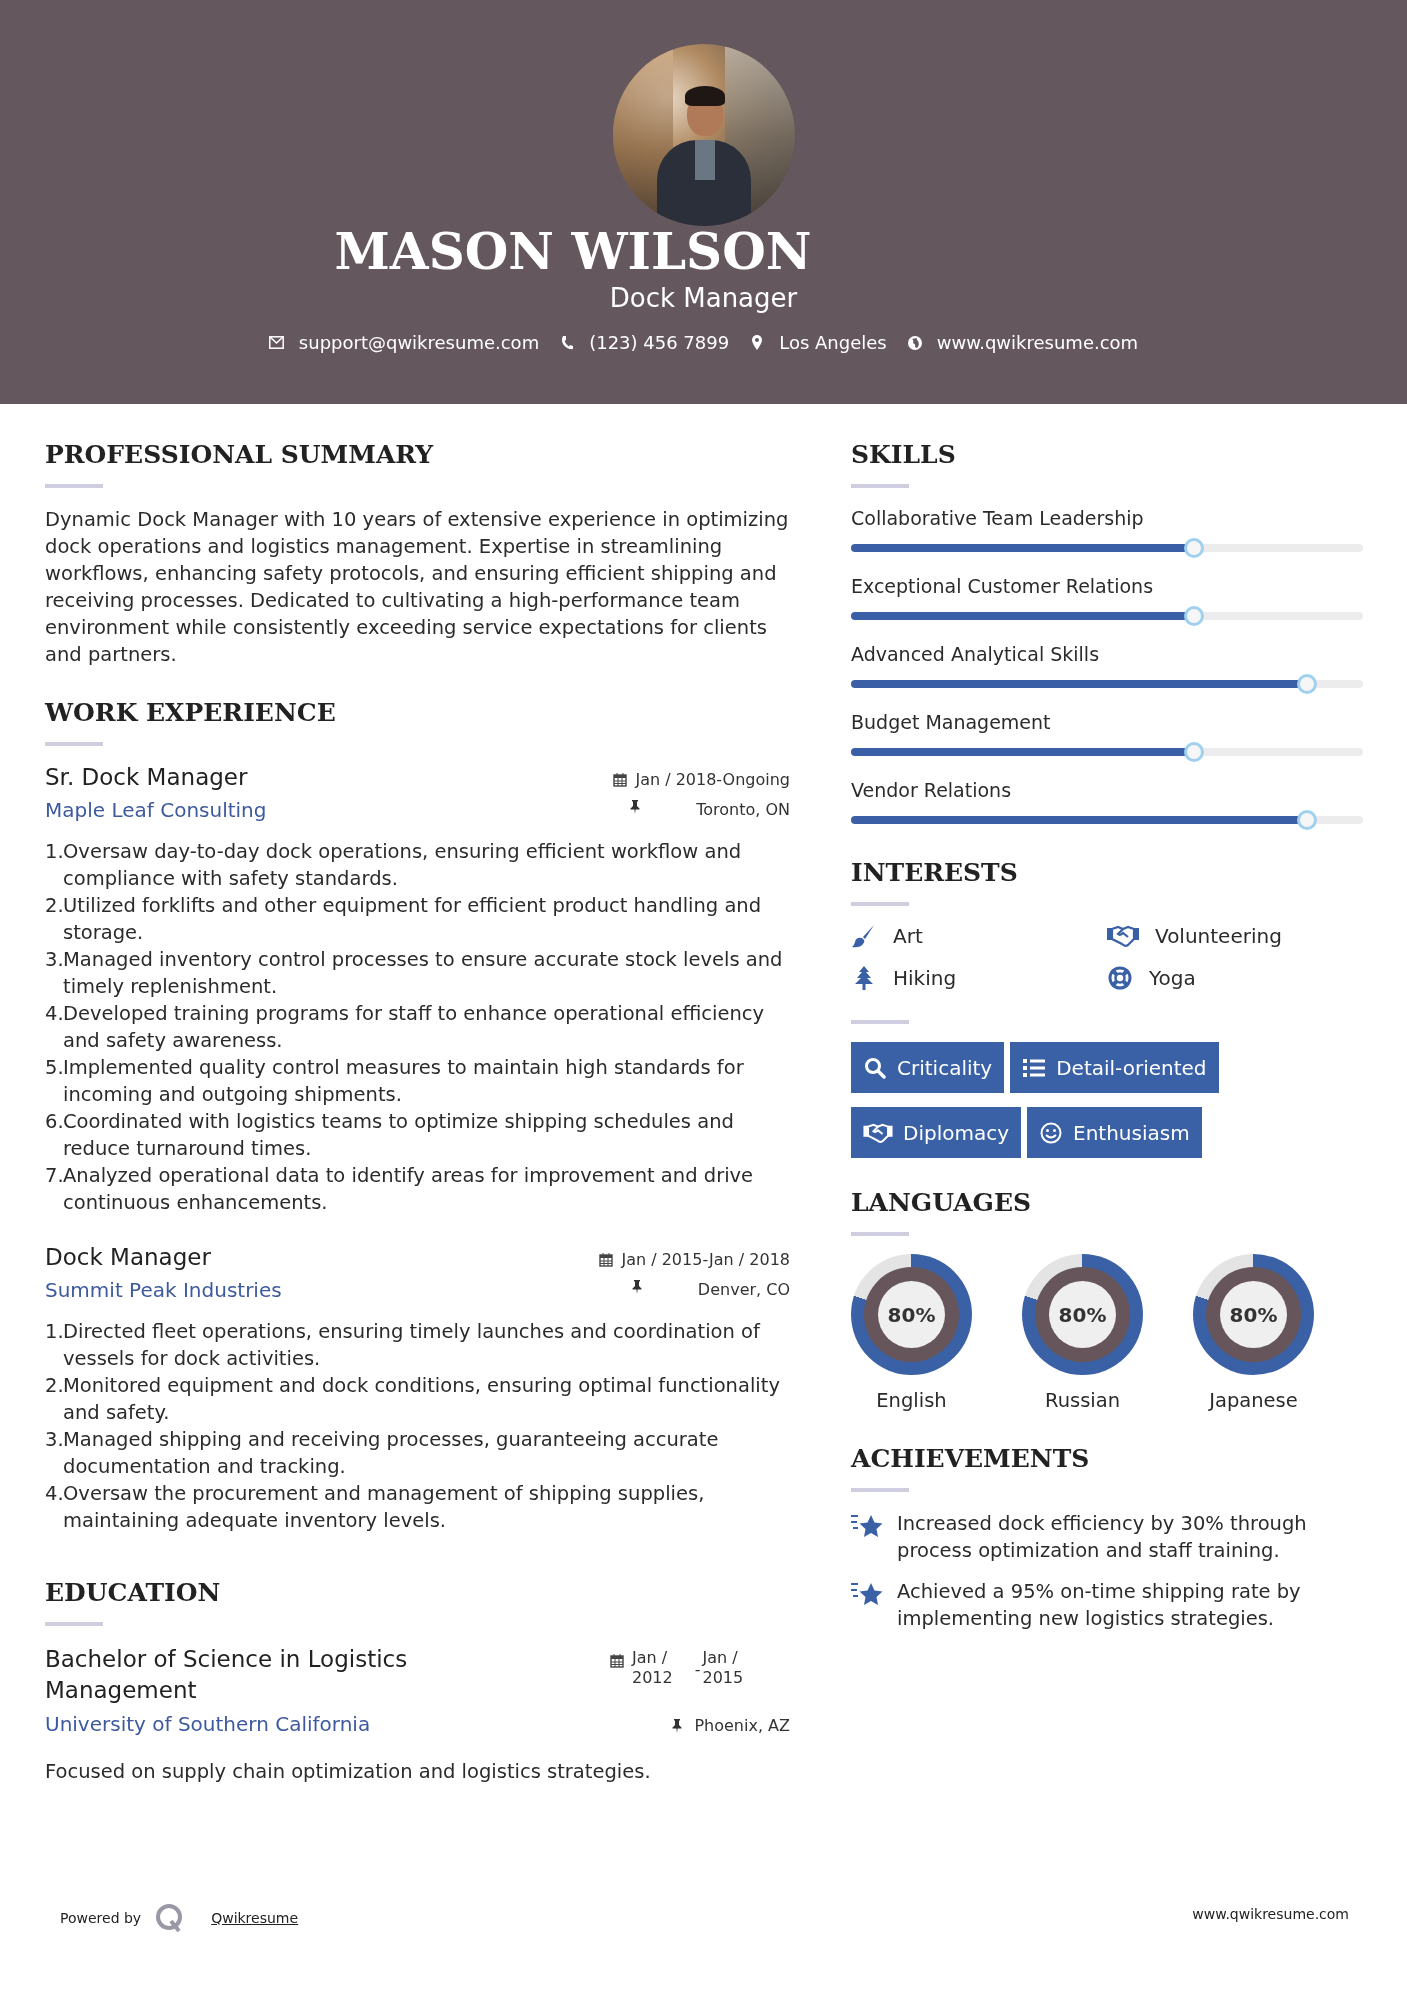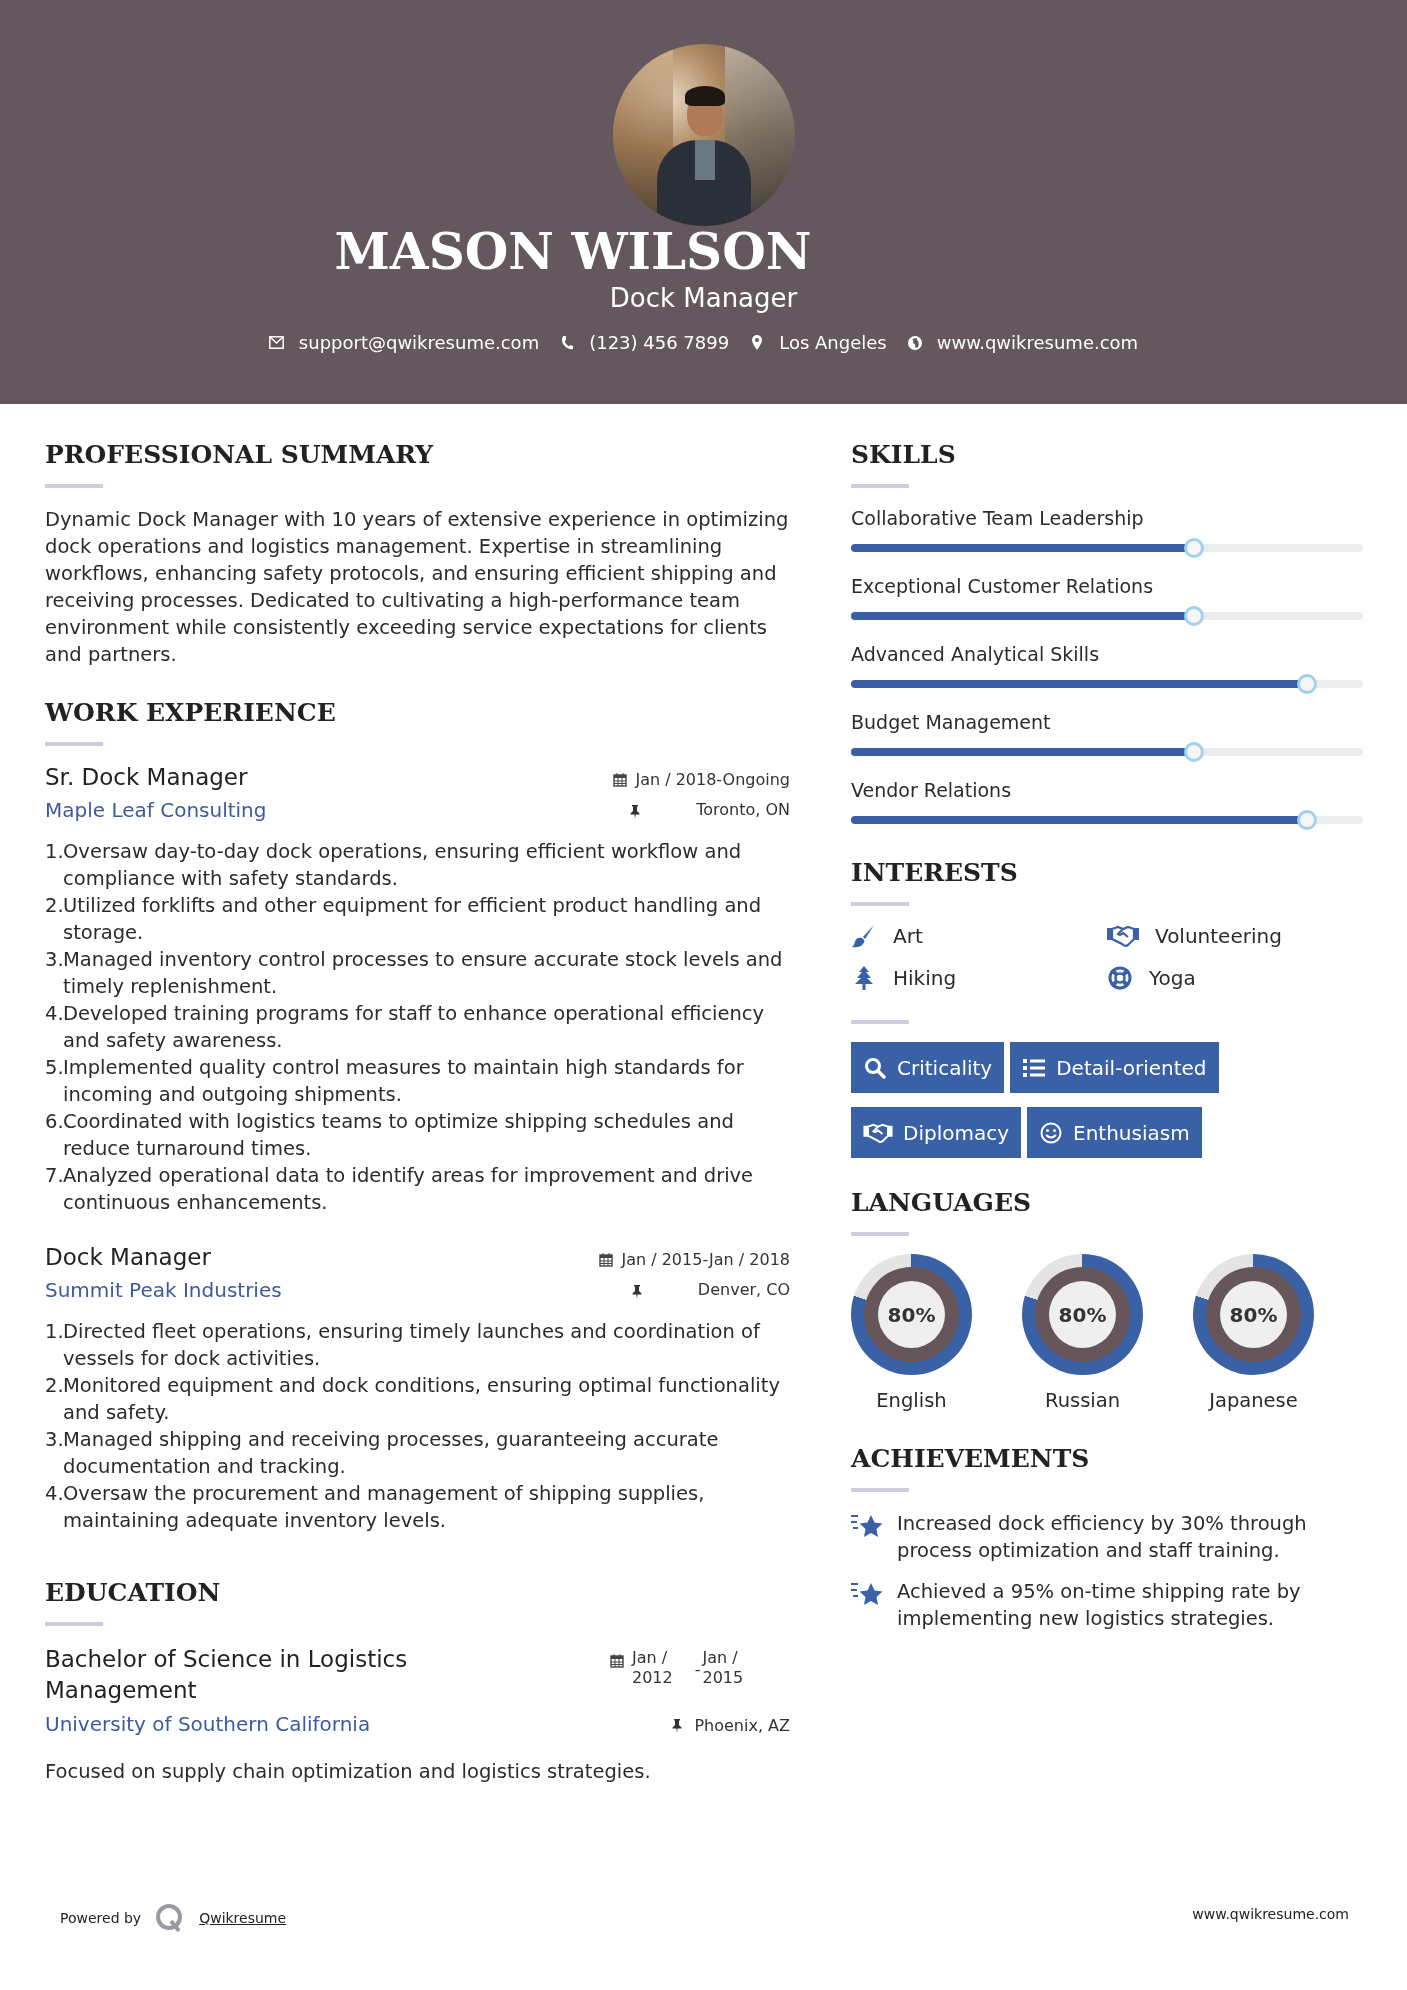--- a/index.html
+++ b/index.html
@@ -28,21 +28,21 @@
   .sec-title { font-family: "DejaVu Serif", serif; font-weight: bold; font-size: 25px; color: #222; letter-spacing: 0px; line-height: 1.2; }
   .sec-rule { width: 58px; height: 4px; background: #cfcde0; margin-top: 14px; margin-bottom: 18px; }
 
   .summary { font-size: 19.5px; line-height: 27px; color: #2b2b2b; margin-bottom: 30px; }
 
   .job { margin-bottom: 22px; }
   .job-head { position: relative; height: 64px; }
   .job-title { position: absolute; left: 0; top: 0; font-size: 23px; color: #222; }
   .job-company { position: absolute; left: 0; top: 34px; font-size: 20px; color: #3d5a9e; }
   .job-date { position: absolute; right: 0; top: 6px; font-size: 16px; color: #333; display: flex; align-items: center; }
-  .job-loc { position: absolute; right: 0; top: 36px; font-size: 16px; color: #333; display: flex; align-items: flex-end; gap: 44px; }
+  .job-loc { position: absolute; right: 0; top: 36px; font-size: 16px; color: #333; display: flex; align-items: flex-start; gap: 44px; }
   .sm-ico { width: 14px; height: 14px; margin-right: 8px; display: inline-flex; }
   .list { list-style: none; margin-top: 10px; }
   .list li { position: relative; padding-left: 18px; font-size: 19.5px; line-height: 27px; color: #2b2b2b; }
   .list li .num { position: absolute; left: 0; top: 0; }
 
   .edu-head { position: relative; height: 110px; }
   .edu-degree { position: absolute; left: 0; top: 0; width: 430px; font-size: 23px; line-height: 31px; color: #222; }
   .edu-school { position: absolute; left: 0; top: 68px; font-size: 20px; color: #3d5a9e; }
   .edu-dates { position: absolute; left: 565px; top: 4px; display: flex; font-size: 16px; line-height: 20px; color: #333; }
   .edu-dates .d { margin-right: 22px; }
@@ -69,21 +69,21 @@
   .donut .mid { position: absolute; left: 13px; top: 13px; width: 95px; height: 95px; border-radius: 50%; background: #66555a; }
   .donut .inner { position: absolute; left: 27px; top: 27px; width: 67px; height: 67px; border-radius: 50%; background: #efefef; display: flex; align-items: center; justify-content: center; font-weight: bold; font-size: 20px; color: #333; }
   .lang-name { margin-top: 14px; font-size: 19.5px; color: #2b2b2b; }
 
   .ach { display: flex; margin-bottom: 14px; }
   .ach .ico { width: 34px; height: 30px; margin-right: 12px; flex: none; margin-top: 2px; }
   .ach .txt { font-size: 19.5px; line-height: 27px; color: #2b2b2b; }
 
   .footer-left { position: absolute; left: 60px; top: 1903px; display: flex; align-items: center; font-size: 14px; color: #222; }
   .footer-left .q { width: 30px; height: 30px; margin: 0 14px; }
-  .footer-left .link { text-decoration: underline; }
+  .footer-left .link { text-decoration: underline; margin-left: 12px; }
   .footer-right { position: absolute; right: 58px; top: 1906px; font-size: 14px; color: #222; }
 </style>
 </head>
 <body>
 
 <div class="header">
   <div class="avatar">
     <div class="bg1"></div>
       <div class="bg2"></div>
     <div class="body"></div>

